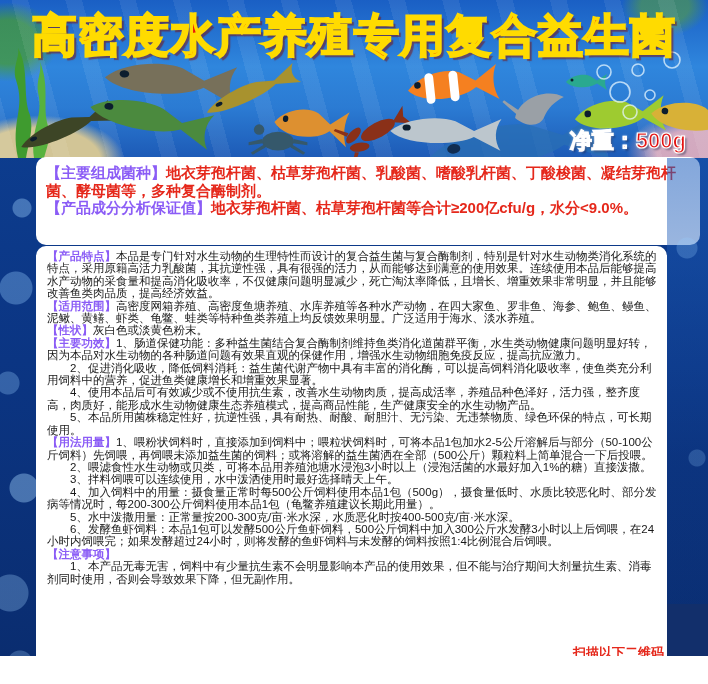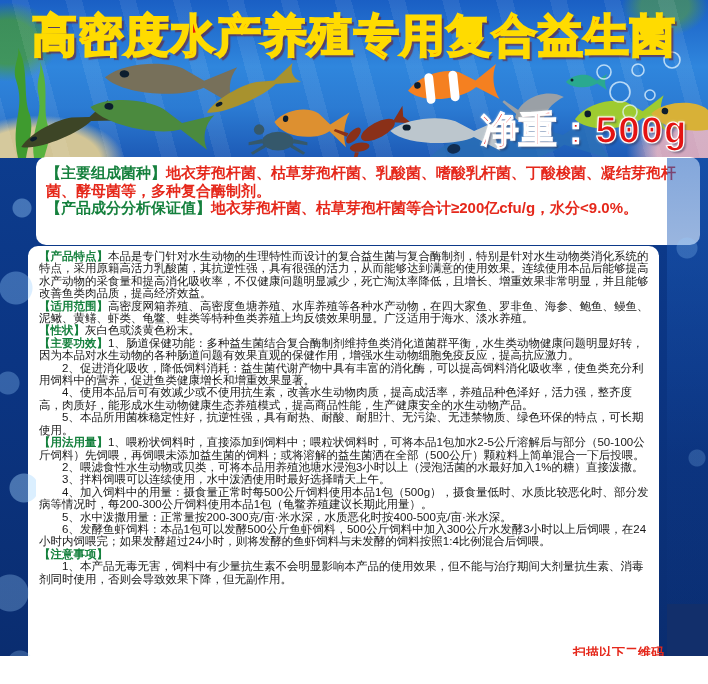--- a/index.html
+++ b/index.html
@@ -13,29 +13,29 @@
           radial-gradient(95px 55px at 695px 152px, rgba(242,182,192,.85) 0 40%, rgba(242,182,192,0) 72%),
           radial-gradient(70px 55px at 8px 42px, rgba(70,155,52,.75) 0 40%, rgba(70,155,52,0) 72%),
           radial-gradient(60px 42px at 665px 6px, rgba(88,160,62,.6) 0 40%, rgba(88,160,62,0) 72%),
           linear-gradient(180deg,#1a5fc4 0%,#2f86dd 42%,#2b7bd3 68%,#1d5ab6 100%);}
   .hero-rays{position:absolute;inset:0;background:repeating-linear-gradient(75deg,rgba(255,255,255,.07) 0 16px,rgba(255,255,255,0) 16px 52px);}
   .hero-art{position:absolute;inset:0;}
   .title{position:absolute;top:6px;left:0;right:0;margin:0;text-align:center;
          font-size:45px;font-weight:bold;color:#ec1408;letter-spacing:1px;
          -webkit-text-stroke:2px #ffdb00;
          text-shadow:3px 3px 1px rgba(130,10,0,.5);white-space:nowrap;}
-  .netweight{position:absolute;right:22px;bottom:2px;font-size:38px;font-weight:bold;color:#e41312;
-             -webkit-text-stroke:1.2px #ffffff;text-shadow:0 0 3px rgba(255,255,255,.9),2px 2px 2px rgba(0,0,40,.45);font-family:Liberation Mono, monospace;}
+  .netweight{position:absolute;right:22px;bottom:2px;font-size:22px;font-weight:bold;color:#e41312;
+             -webkit-text-stroke:1.2px #ffffff;text-shadow:0 0 3px rgba(255,255,255,.9),2px 2px 2px rgba(0,0,40,.45);}
   
   .panel{position:absolute;background:#ffffff;box-sizing:border-box;}
   .panel1{left:36px;top:157px;width:664px;height:88px;border-radius:10px;padding:7px 10px 4px 10px;}
   .panel1 p{margin:0;font-size:15px;line-height:17.5px;font-weight:600;color:#e5281b;}
-  .panel2{left:28px;top:246px;width:631px;height:438px;border-radius:10px 10px 0 0;padding:4px 10px 0 11px;overflow:hidden;}
+  .panel2{left:36px;top:246px;width:631px;height:438px;border-radius:10px 10px 0 0;padding:4px 10px 0 11px;overflow:hidden;}
   .panel2 p{margin:0;font-size:11.5px;line-height:12.4px;color:#181818;}
-  .lbl{color:#15803d;font-weight:600;}
+  .lbl{color:#8b5cf6;font-weight:600;}
   .ind{text-indent:2em;}
   
   .left-bubbles{position:absolute;left:0;top:158px;width:36px;bottom:0;
     background-image:
       radial-gradient(circle at 22px 50px, rgba(160,210,255,.38) 9px, rgba(160,210,255,0) 10px),
       radial-gradient(circle at 16px 130px, rgba(150,205,255,.34) 16px, rgba(150,205,255,0) 17px),
       radial-gradient(circle at 8px 225px, rgba(150,205,255,.30) 11px, rgba(150,205,255,0) 12px),
       radial-gradient(circle at 24px 330px, rgba(165,215,255,.40) 14px, rgba(165,215,255,0) 15px),
       radial-gradient(circle at 10px 435px, rgba(160,210,255,.30) 18px, rgba(160,210,255,0) 19px),
       radial-gradient(circle at 20px 505px, rgba(160,210,255,.26) 12px, rgba(160,210,255,0) 13px);}

